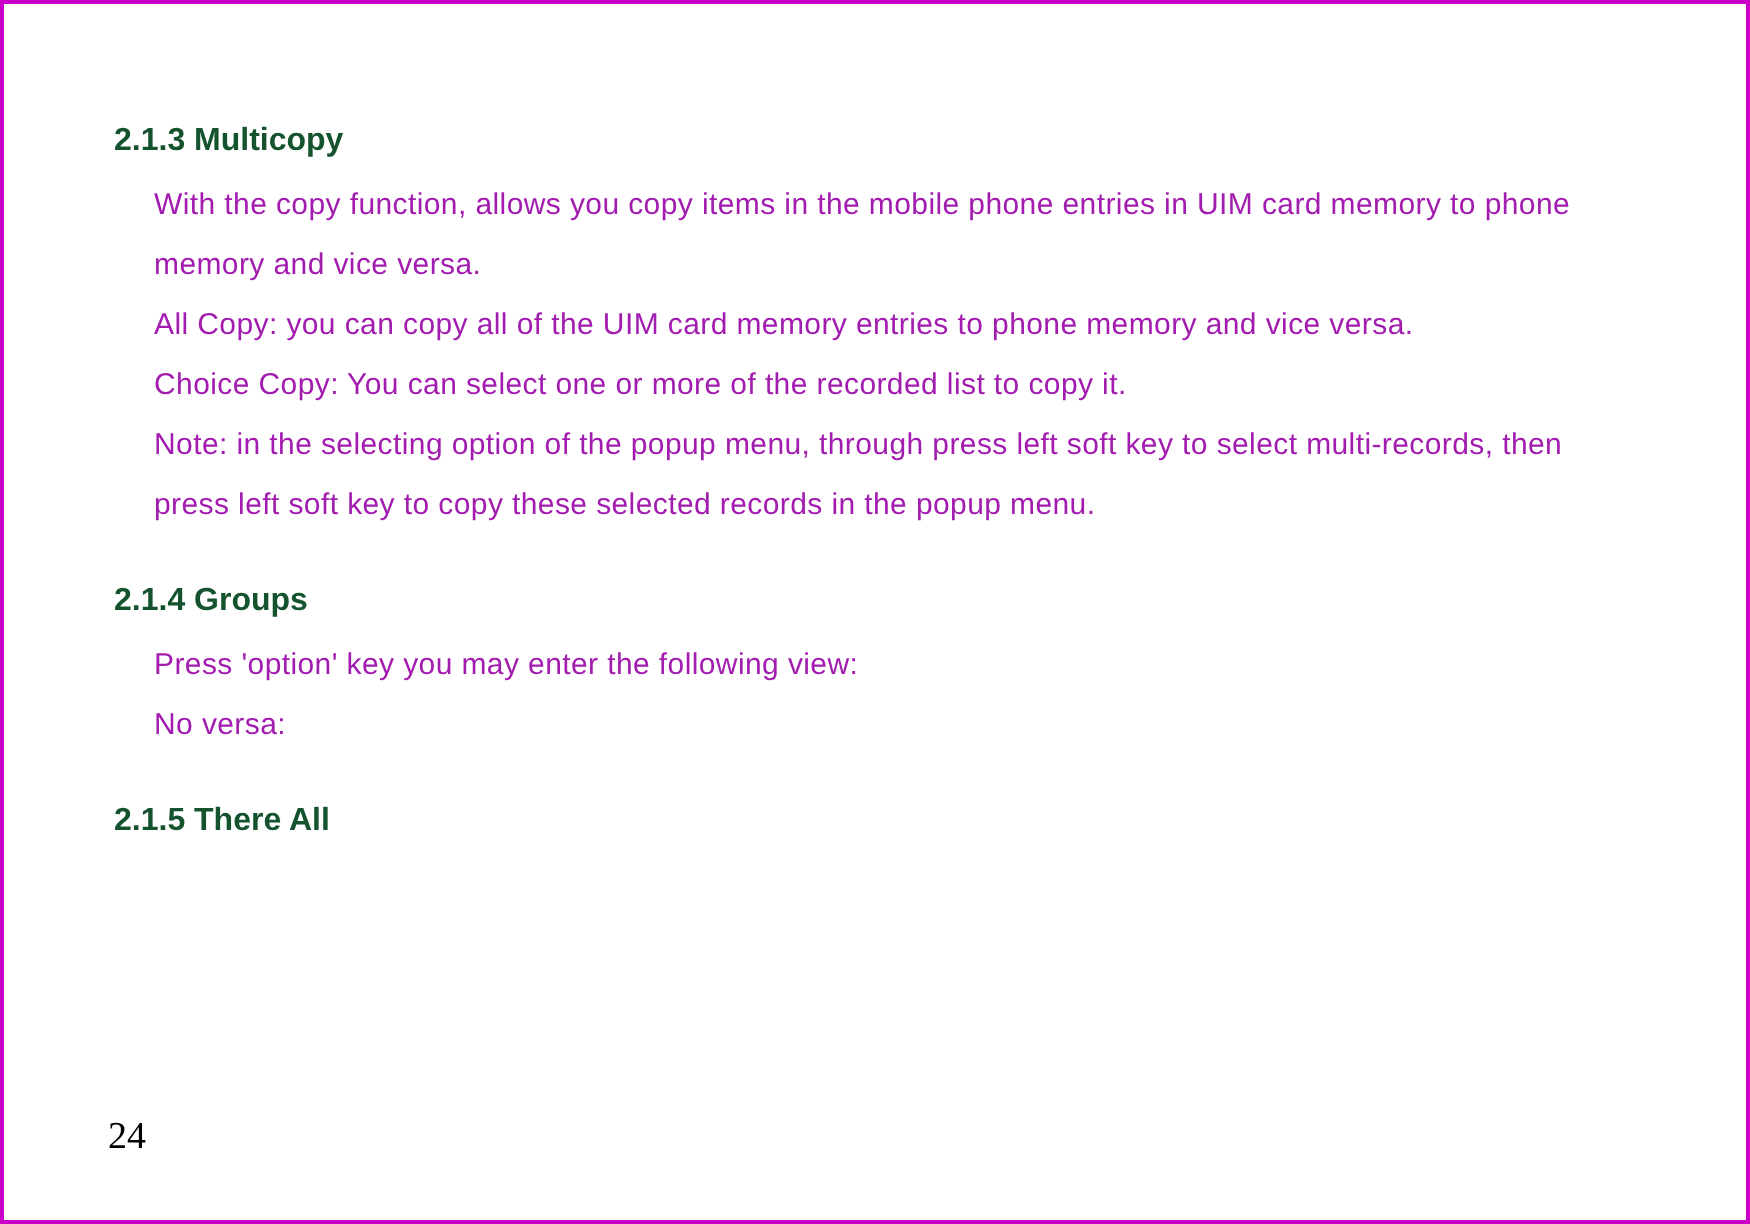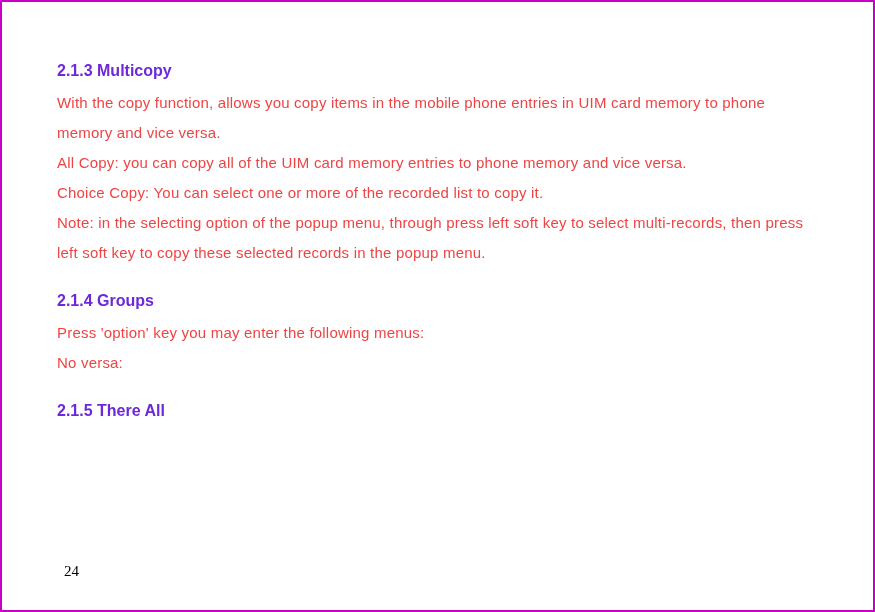--- a/index.html
+++ b/index.html
@@ -12,54 +12,55 @@
       height: 612px;
       background: white;
       border: 2px solid #c800c8;
       font-family: Arial, Helvetica, sans-serif;
       padding: 60px 55px 30px 55px;
       position: relative;
     }
     .section-heading {
       font-weight: bold;
       font-size: 16px;
-      color: #6d28d9;
+      color: #14532d;
       margin-bottom: 8px;
     }
     .body-text {
       font-size: 15px;
-      color: #ef4444;
+      color: #a21caf;
       line-height: 2.0;
       letter-spacing: 0.2px;
+      margin-left: 20px;
     }
     .section {
       margin-bottom: 24px;
     }
     .page-number {
       position: absolute;
       bottom: 30px;
-      left: 62px;
-      font-size: 15px;
+      left: 52px;
+      font-size: 19px;
       font-family: 'Times New Roman', serif;
     }
   </style>
 </head>
 <body>
 
 <div class="section">
   <div class="section-heading">2.1.3 Multicopy</div>
   <div class="body-text">With the copy function, allows you copy items in the mobile phone entries in UIM card memory to phone memory and vice versa.</div>
   <div class="body-text">All Copy: you can copy all of the UIM card memory entries to phone memory and vice versa.</div>
   <div class="body-text">Choice Copy: You can select one or more of the recorded list to copy it.</div>
   <div class="body-text">Note: in the selecting option of the popup menu, through press left soft key to select multi-records, then press left soft key to copy these selected records in the popup menu.</div>
 </div>
 
 <div class="section">
   <div class="section-heading">2.1.4 Groups</div>
-  <div class="body-text">Press 'option' key you may enter the following menus:</div>
+  <div class="body-text">Press 'option' key you may enter the following view:</div>
   <div class="body-text">No versa:</div>
 </div>
 
 <div class="section">
   <div class="section-heading">2.1.5 There All</div>
 </div>
 
 <div class="page-number">24</div>
 
 </body></html>

